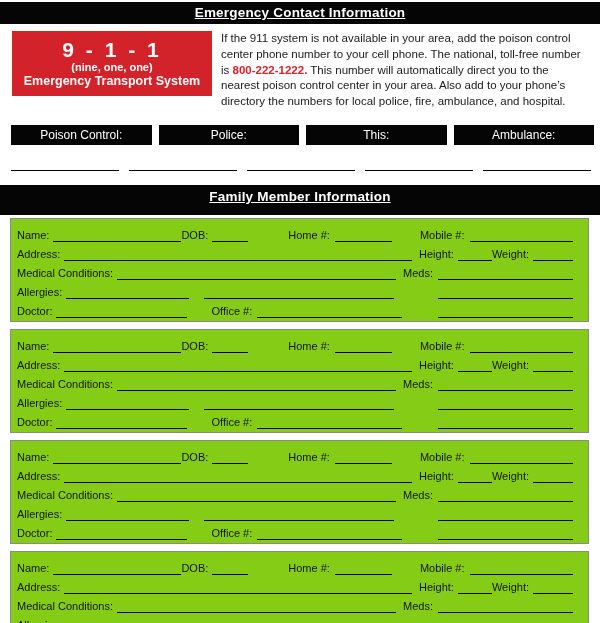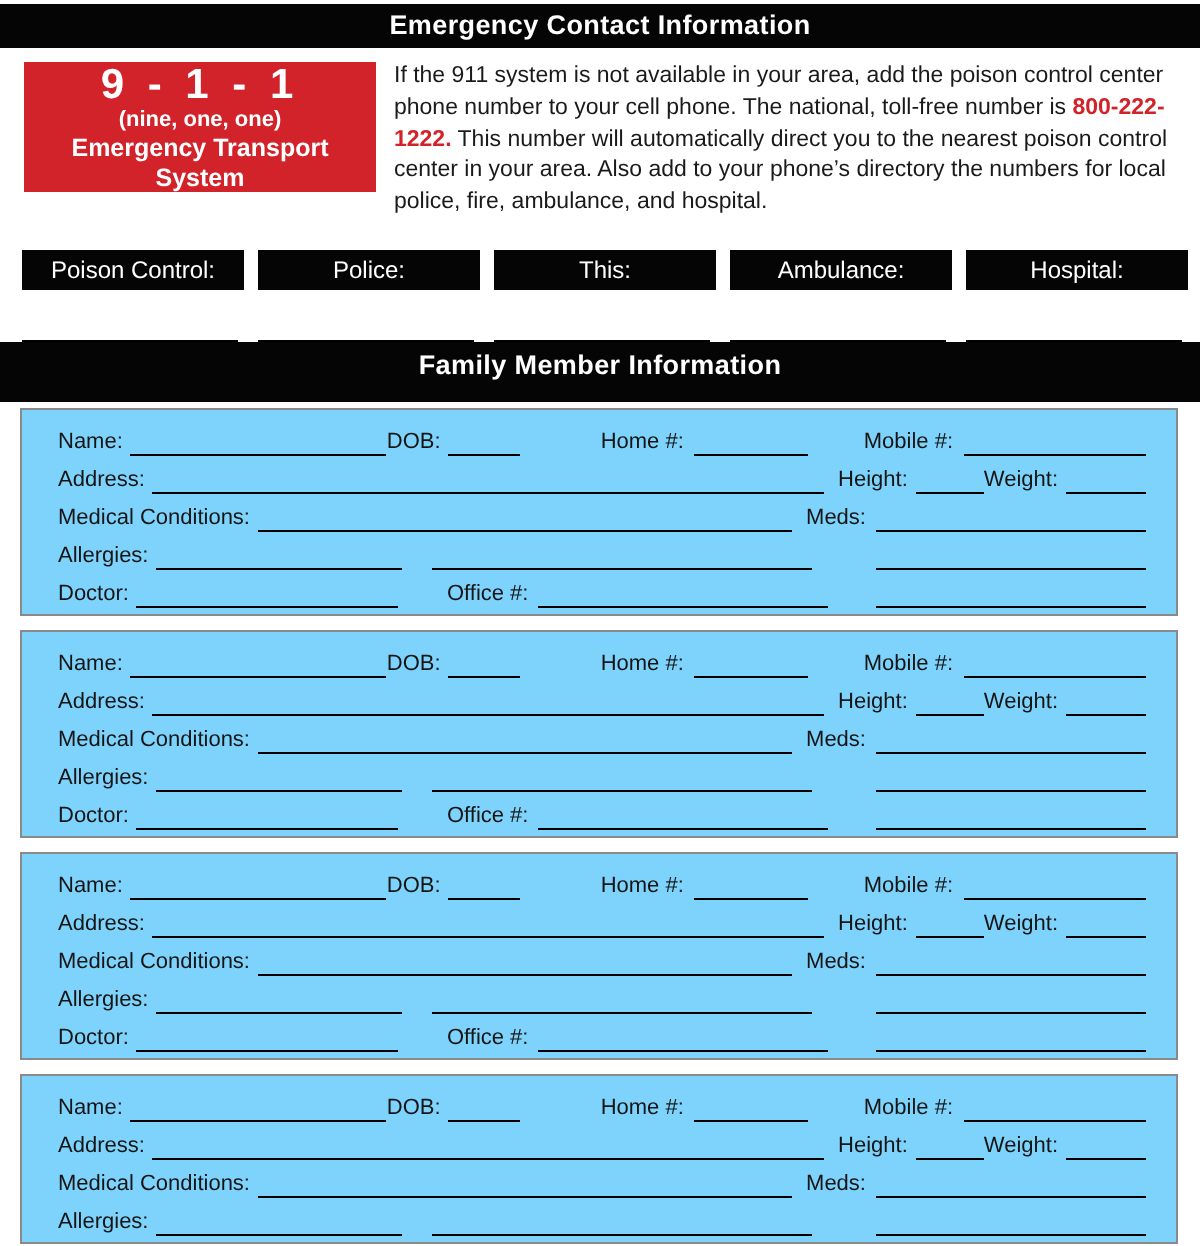--- a/index.html
+++ b/index.html
@@ -18,26 +18,26 @@
   .bar{
     background:var(--bar-black);
     color:#fff;
     font-weight:bold;
     font-size:13.5px;
     text-align:center;
     height:22px;
     line-height:22px;
     letter-spacing:.2px;
   }
-  .bar.top{margin-top:2px;}
-  .bar.family{height:30px;line-height:23px;}
+  .bar.top{margin-top:2px;text-decoration:underline;}
+  .bar.family{margin-top:14px;height:30px;line-height:23px;text-decoration:underline;}
 
   .top-section{display:flex;margin:7px 12px 0 12px;}
   .box-911{
-    width:176px;height:65px;flex-shrink:0;
+    width:200px;height:65px;flex-shrink:0;
     background:var(--accent-red);
     color:#fff;text-align:center;
     display:flex;flex-direction:column;justify-content:center;
   }
   .code{font-size:21px;font-weight:bold;letter-spacing:3px;line-height:23px;}
   .code-words{font-size:11px;font-weight:bold;line-height:13px;}
   .system-name{font-size:12.5px;font-weight:bold;line-height:15px;}
   .instructions{
     flex:1;margin-left:9px;
     font-size:11.5px;line-height:15.8px;color:#1a1a1a;
@@ -52,23 +52,23 @@
     display:flex;align-items:center;justify-content:center;
     white-space:nowrap;
   }
   .contacts-lines{display:flex;gap:7px;margin:24px 6px 0 11px;}
   .contact-line-cell{flex:1;}
   .contact-line{height:2px;border-bottom:1px solid var(--line-black);width:97%;}
 
   .members-container{margin:3px 11px 0 10px;}
   .member-block{
     border:1px solid var(--border-gray);
-    padding:4px 15px 3px 18px;
+    padding:4px 15px 3px 6px;
     margin-bottom:7px;
-    background:#7dd3fc;
+    background:#84cc16;
   }
   .frow{display:flex;align-items:flex-end;height:19px;}
   .flabel{font-size:11px;white-space:nowrap;padding-bottom:1px;color:#151515;}
   .line{border-bottom:1px solid var(--line-black);height:12px;display:block;}
 
   .ln-name{width:128px;margin-left:4px;}
   .ml-dob{}
   .ln-dob{width:36px;margin-left:4px;}
   .ml-home{margin-left:40px;}
   .ln-home{width:57px;margin-left:5px;}
@@ -111,21 +111,20 @@
     <span class="red-number">800-222-1222.</span>
     <span>This number will automatically direct you to the nearest poison control center in your area. Also add to your phone’s directory the numbers for local police, fire, ambulance, and hospital.</span>
   </p>
 </div>
 
 <div class="contacts-row">
     <div class="contact-box">Poison Control:</div>
     <div class="contact-box">Police:</div>
     <div class="contact-box">This:</div>
     <div class="contact-box">Ambulance:</div>
-    <div class="contact-box">Hospital:</div>
   </div>
 <div class="contacts-lines">
     <div class="contact-line-cell">
       <div class="contact-line"></div>
     </div>
     <div class="contact-line-cell">
       <div class="contact-line"></div>
     </div>
     <div class="contact-line-cell">
       <div class="contact-line"></div>

